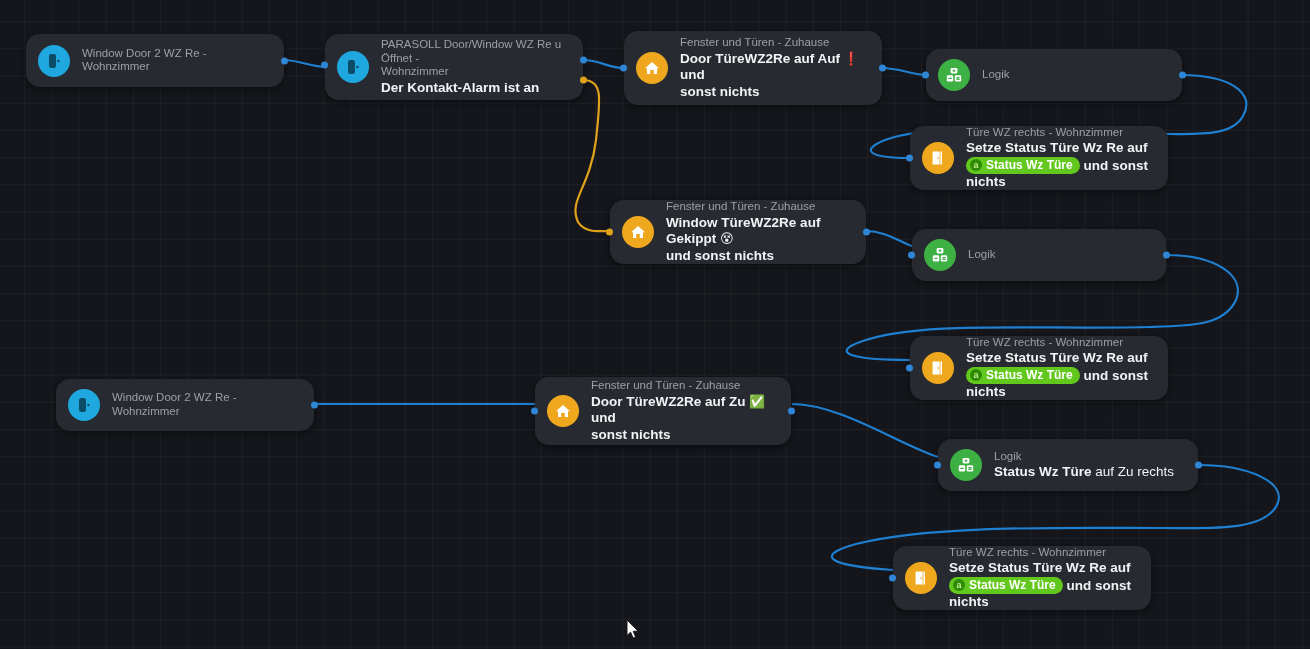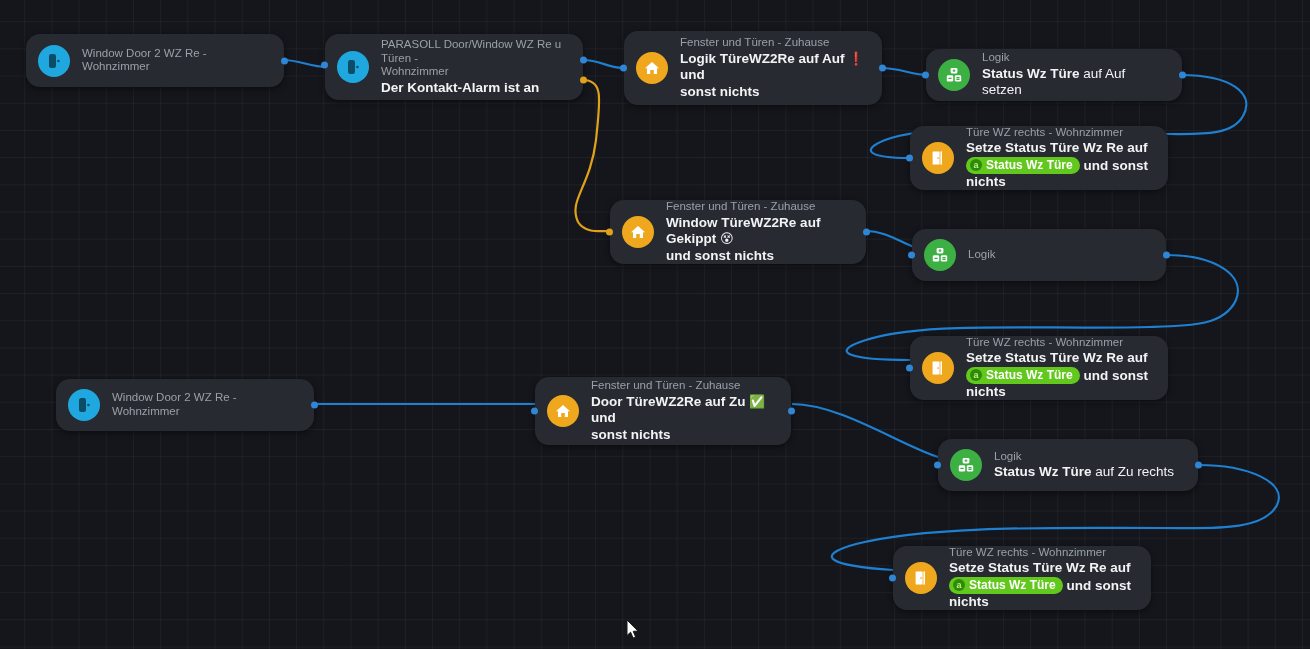--- a/index.html
+++ b/index.html
@@ -106,56 +106,55 @@
   </div>
 
   <div class="node" style="left:325px;top:34px;width:258px;height:66px;">
     <span class="ico blue">
       <svg width="18" height="18" viewBox="0 0 18 18">
           <rect x="4" y="2" width="7" height="14" rx="2.2" fill="#0c4c66"></rect>
           <circle cx="13.4" cy="9" r="1.3" fill="#0c4c66"></circle>
         </svg>
     </span>
     <div class="body">
-      <div class="sub">PARASOLL Door/Window WZ Re u Türen -
+      <div class="sub">PARASOLL Door/Window WZ Re u Öffnet -
 Wohnzimmer</div>
       <div class="ttl">Der Kontakt-Alarm ist an</div>
     </div>
     <span class="port in blue" style="top:47%"></span>
     <span class="port out blue" style="top:39%"></span>
     <span class="port out amber" style="top:70%"></span>
   </div>
 
   <div class="node" style="left:624px;top:31px;width:258px;height:74px;">
     <span class="ico amber">
       <svg width="18" height="18" viewBox="0 0 18 18">
           <path d="M9 3 L16 9.2 H14 V15 H10.8 V11 H7.2 V15 H4 V9.2 H2 Z" fill="#fff"></path>
         </svg>
     </span>
     <div class="body">
       <div class="sub">Fenster und Türen - Zuhause</div>
-      <div class="ttl"><span>Logik TüreWZ2Re auf Auf</span> <span class="emoji">❗</span> <span>und</span><br><span>sonst nichts</span></div>
+      <div class="ttl"><span>Door TüreWZ2Re auf Auf</span> <span class="emoji">❗</span> <span>und</span><br><span>sonst nichts</span></div>
     </div>
     <span class="port in blue"></span>
     <span class="port out blue"></span>
   </div>
 
   <div class="node" style="left:926px;top:49px;width:256px;height:52px;">
     <span class="ico green">
       <svg width="18" height="18" viewBox="0 0 18 18">
           <rect x="5.6" y="2" width="6.8" height="5.4" rx="1.3" fill="#fff"></rect>
           <path d="M9 3.3v2.8M7.6 4.7h2.8" stroke="#3cb043" stroke-width="1.1"></path>
           <rect x="1.8" y="9.2" width="6.4" height="6.4" rx="1.3" fill="#fff"></rect>
           <rect x="9.8" y="9.2" width="6.4" height="6.4" rx="1.3" fill="#fff"></rect>
           <path d="M3.4 12.4h3.2M11.4 11.6h3.2M11.4 13.4h3.2" stroke="#3cb043" stroke-width="1.1"></path>
         </svg>
     </span>
     <div class="body">
       <div class="sub">Logik</div>
-      <div class="ttl"><span>Status Wz Türe</span><span class="lt"> auf Auf setzen</span></div>
     </div>
     <span class="port in blue"></span>
     <span class="port out blue"></span>
   </div>
 
   <div class="node" style="left:910px;top:126px;width:258px;height:64px;">
     <span class="ico amber">
       <svg width="18" height="18" viewBox="0 0 18 18">
           <rect x="3.6" y="2.4" width="7" height="13.2" rx="0.6" fill="#fff"></rect>
           <rect x="11.4" y="2.4" width="1.6" height="13.2" fill="#fff"></rect>

